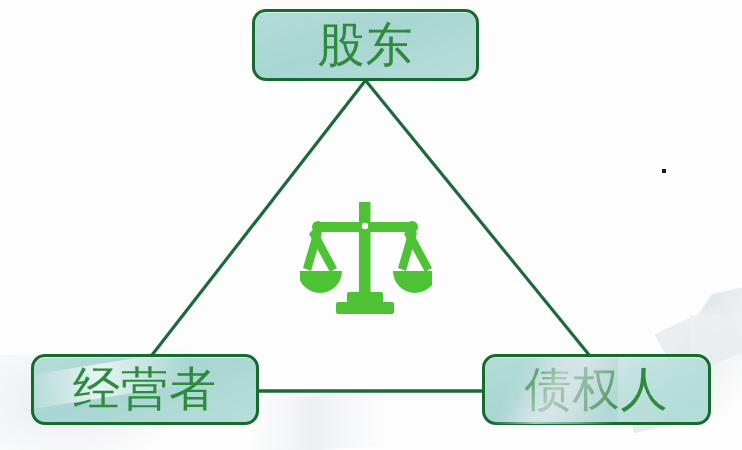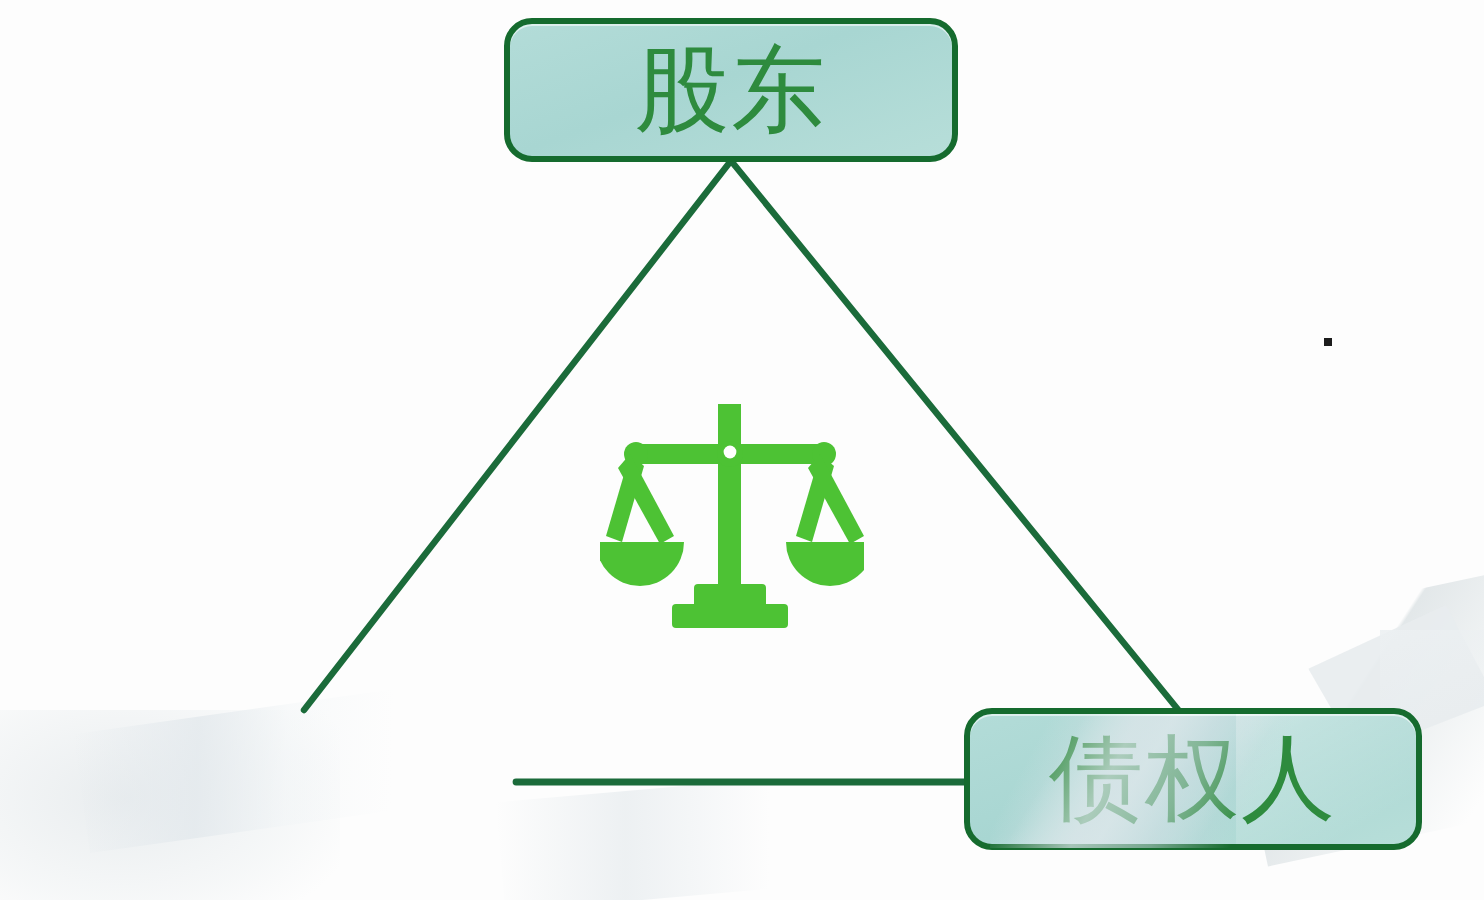--- a/index.html
+++ b/index.html
@@ -169,20 +169,24 @@
     <line x1="365" y1="81" x2="152" y2="355" stroke="#1b6b3a" stroke-width="3.2" stroke-linecap="round"></line>
     <line x1="366" y1="81" x2="590" y2="356" stroke="#1b6b3a" stroke-width="3.2" stroke-linecap="round"></line>
     <line x1="258" y1="391" x2="484" y2="391" stroke="#1b6b3a" stroke-width="3.4" stroke-linecap="round"></line>
   </svg>
 
   <div class="node" id="node-shareholder">
     <span class="sheen"></span>
     <span class="label">股东</span>
   </div>
 
+  <div class="node" id="node-manager">
+    <span class="sheen"></span>
+    <span class="label">经营者</span>
+  </div>
 
   <div class="node" id="node-creditor">
     <span class="sheen"></span>
     <span class="label">债权人</span>
   </div>
 
   <div class="wash wash-f"></div>
 
   <svg id="scale-icon" viewBox="0 0 132 120">
     <g fill="#4dc234">

